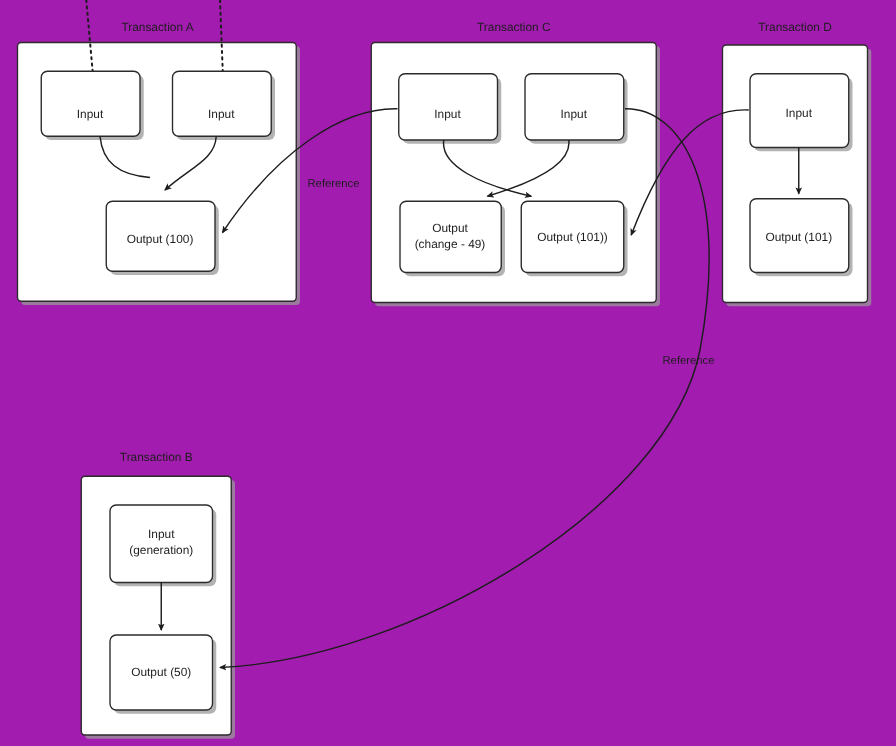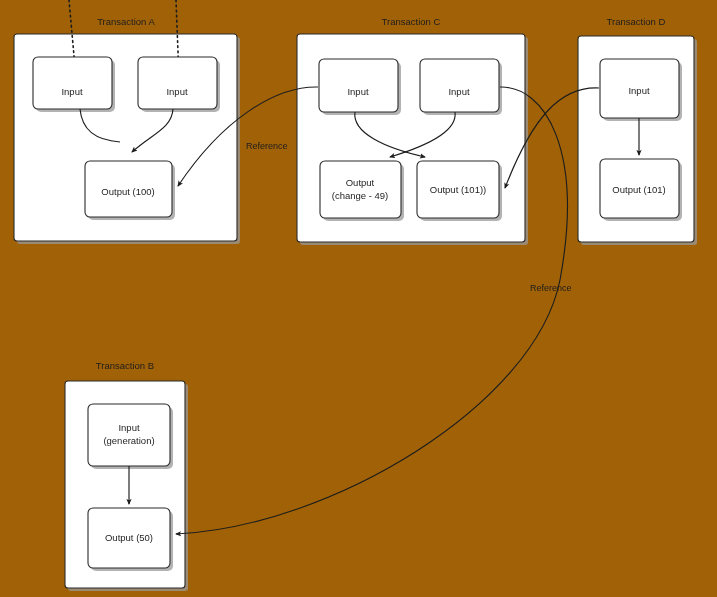--- a/index.html
+++ b/index.html
@@ -7,21 +7,21 @@
     padding: 0;
     background: #ffffff;
   }
   body {
     font-family: "Liberation Sans", sans-serif;
   }
   #canvas {
     position: relative;
     width: 717px;
     height: 597px;
-    background: #a16207;
+    background: #a21caf;
     overflow: hidden;
   }
   svg.diagram {
     position: absolute;
     top: 0;
     left: 0;
     width: 717px;
     height: 597px;
   }
   .tx-frame {

